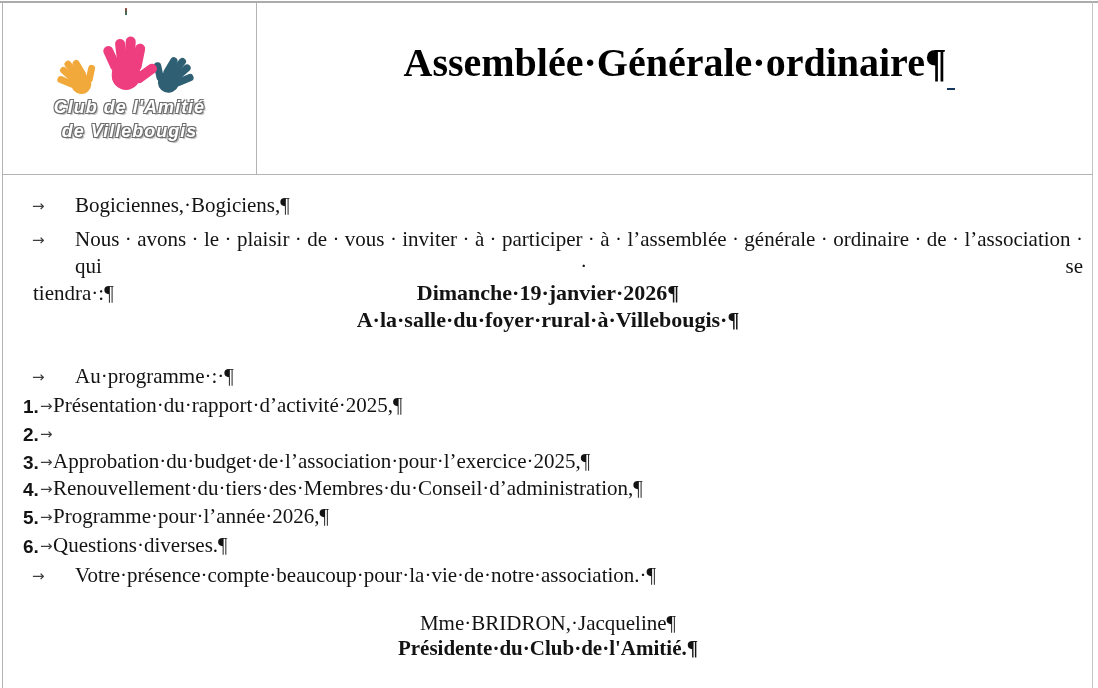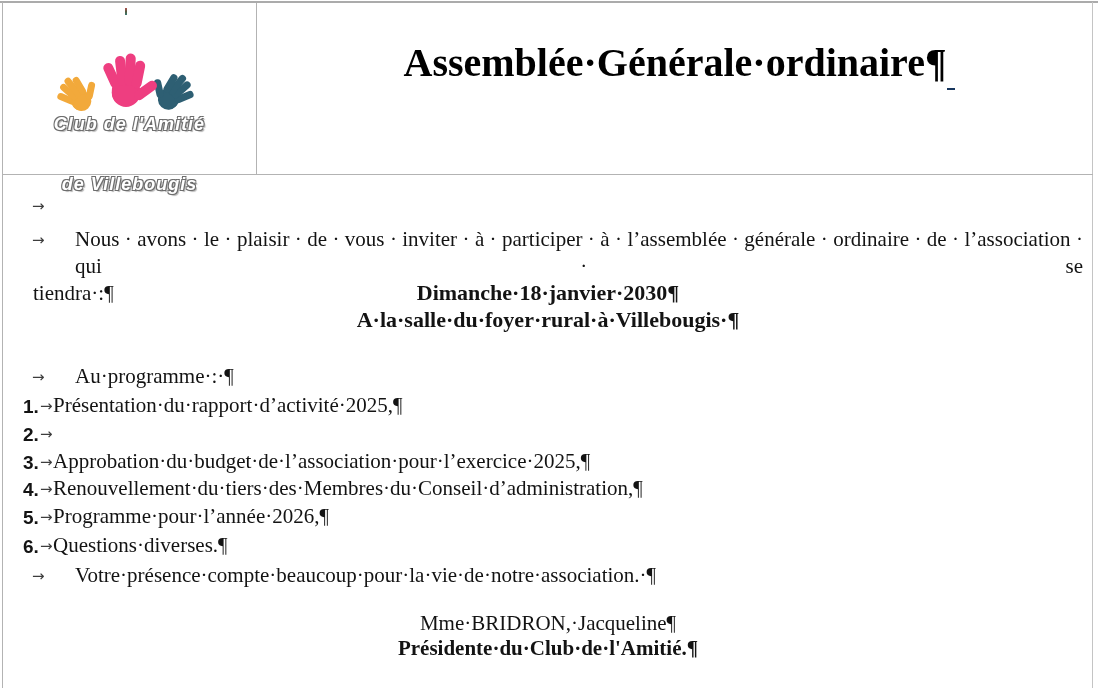--- a/index.html
+++ b/index.html
@@ -7,28 +7,28 @@
         font-family:"Liberation Serif",serif;color:#1a1a1a;}
   
   .b{position:absolute;background:#b3b3b3;}
   #border-top{left:0;top:1px;width:1098px;height:2px;background:#ababab;}
   #border-left{left:2px;top:2px;width:1px;height:686px;}
   #border-right{left:1092px;top:2px;width:1px;height:686px;background:#c4c4c4;}
   #header-sep{left:2px;top:174px;width:1091px;height:1px;}
   #cell-divider{left:256px;top:3px;width:1px;height:171px;}
 
   
-  #logo-cell{position:absolute;left:3px;top:17px;width:253px;height:171px;}
+  #logo-cell{position:absolute;left:3px;top:0;width:253px;height:171px;}
   #logo-hands{position:absolute;left:28px;top:26px;}
   .logo-text{position:absolute;width:253px;text-align:center;
      font-family:"Liberation Sans",sans-serif;font-weight:bold;font-style:italic;
      font-size:18px;letter-spacing:1px;color:#ffffff;
      text-shadow:-1px -1px 0 #6d6d6d,1px -1px 0 #6d6d6d,-1px 1px 0 #6d6d6d,1px 1px 0 #6d6d6d,2px 2px 1px #b8b8b8;}
   #logo-line1{top:97px;}
-  #logo-line2{top:121px;margin-top:36px;}
+  #logo-line2{top:121px;}
   #tiny-anchor{position:absolute;left:125px;top:8px;width:2px;height:7px;
      background:linear-gradient(#b05050,#555a40,#3a7a70);}
 
   #title-cell{position:absolute;left:257px;top:40px;width:836px;text-align:center;
      font-weight:bold;font-size:40px;line-height:45px;color:#000;}
   #caret-mark{position:absolute;left:947px;top:88px;width:8px;height:2px;background:#17365d;}
 
   
   #doc-body{position:absolute;left:3px;top:175px;width:1090px;font-size:21px;line-height:27px;color:#131313;}
   .para{position:absolute;left:0;width:100%;}
@@ -83,30 +83,31 @@
 
   <div id="title-cell">
     <div>Assemblée·Générale·ordinaire¶</div>
   </div>
   <div id="caret-mark"></div>
 
   <div id="doc-body">
 
     <div class="para tabbed" style="top:17px;">
       <span class="tab-arrow">→</span>
+      <span>Bogiciennes,·Bogiciens,¶</span>
     </div>
 
     <div class="para" style="top:51px;">
       <span class="tab-arrow">→</span>
       <div class="tabbed" id="p-invite-l1">Nous · avons · le · plaisir · de · vous · inviter · à · participer · à · l’assemblée · générale · ordinaire · de · l’association · qui · se</div>
       <div style="padding-left:2px;margin-left:28px;">tiendra·:¶</div>
     </div>
 
     <div class="para centered" style="top:104px;">
-      <div class="datel">Dimanche·18·janvier·2030¶</div>
+      <div class="datel">Dimanche·19·janvier·2026¶</div>
       <div class="datel">A·la·salle·du·foyer·rural·à·Villebougis·¶</div>
     </div>
 
     <div class="para tabbed" style="top:188px;">
       <span class="tab-arrow">→</span>
       <span>Au·programme·:·¶</span>
     </div>
 
     <div class="agenda-item" style="top:217px;">
       <span class="agenda-num">1.</span>

